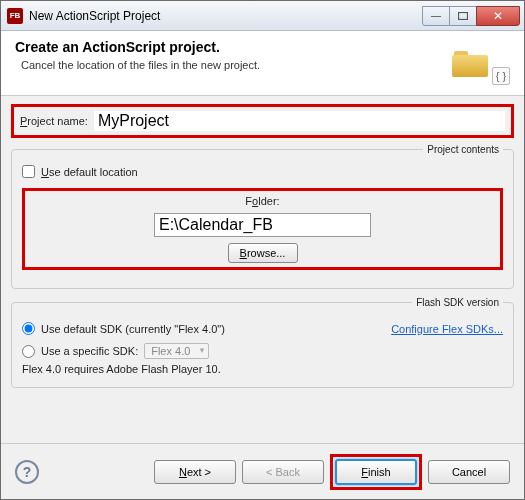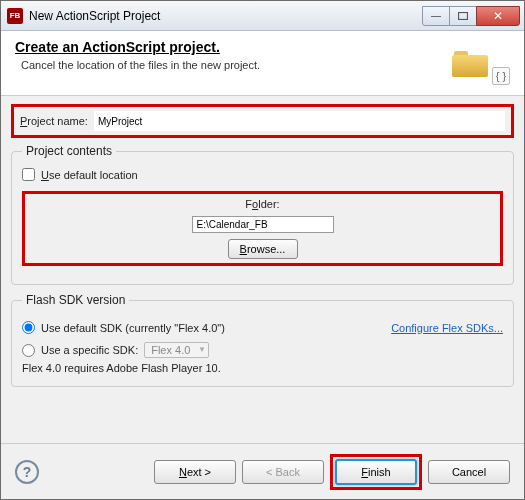--- a/index.html
+++ b/index.html
@@ -8,36 +8,36 @@
 .titlebar { height: 30px; background: linear-gradient(#f6f7f9, #dde4ee); display: flex; align-items: center; border-bottom: 1px solid #b6bdc6; }
 .titlebar-icon { width: 16px; height: 16px; margin: 0 6px; background: #900; color: #fff; font-size: 8px; font-weight: bold; display: flex; align-items: center; justify-content: center; border-radius: 2px; }
 .titlebar-text { flex: 1; font-size: 12px; color: #000; }
 .tb-btns { display: flex; height: 20px; margin-right: 4px; }
 .tb-btn { width: 28px; height: 20px; border: 1px solid #8a98aa; background: linear-gradient(#f3f6fb, #d7e1ee); margin-left: -1px; display: flex; align-items: center; justify-content: center; font-size: 10px; color: #444; }
 .tb-btn.min { border-radius: 0 0 0 3px; }
 .tb-btn.close { width: 44px; background: linear-gradient(#e9847e, #c9443a); border-color: #8c3530; color: #fff; font-size: 12px; border-radius: 0 0 3px 0; }
 .tb-btn.max svg { width: 10px; height: 8px; }
 .banner { height: 65px; background: #fff; border-bottom: 1px solid #ccc; padding: 8px 14px; display: flex; position: relative; }
 .banner-text { flex: 1; }
-.banner-title { font-size: 14px; font-weight: bold; color: #000; margin-bottom: 4px; text-decoration: underline; }
+.banner-title { font-size: 14px; font-weight: bold; color: #000; margin-bottom: 4px; }
 .banner-sub { font-size: 11px; color: #333; margin-left: 6px; }
 .banner-iconwrap { display: flex; align-items: center; gap: 4px; }
 .folder-icon { width: 36px; height: 28px; position: relative; }
 .folder-back { position: absolute; width: 36px; height: 22px; bottom: 0; background: linear-gradient(#f6d77a, #d9a830); border-radius: 2px; }
 .folder-tab { position: absolute; width: 14px; height: 6px; top: 2px; left: 2px; background: #e8c35e; border-radius: 2px 2px 0 0; }
 .braces { width: 18px; height: 18px; border: 1px solid #bbb; background: #fafafa; display: flex; align-items: center; justify-content: center; font-size: 11px; color: #666; border-radius: 2px; align-self: flex-end; margin-bottom: 2px; }
 .content { flex: 1; background: #f0f0f0; padding: 8px 10px 0 10px; font-size: 11px; color: #222; overflow: hidden; }
 .hl { border: 3px solid #d40000; padding: 4px 6px; margin-bottom: 6px; }
 .row { display: flex; align-items: center; gap: 6px; }
 .label { white-space: nowrap; }
 .u { text-decoration: underline; }
-input[type=text] { font-size: 10px; padding: 2px 4px; border: 1px solid #999; background: #fff; height: 20px; }
+input[type=text] { font-size: 16px; padding: 2px 4px; border: 1px solid #999; background: #fff; height: 20px; }
 .proj-name-input { flex: 1; border: none !important; background: transparent; outline: none; }
 fieldset { border: 1px solid #ccc; border-radius: 4px; padding: 10px 10px 12px 10px; margin: 0 0 8px 0; }
-legend { padding: 0 4px; font-size: 12px; }
+legend { padding: 0 4px; font-size: 10px; text-align: right; }
 .chk { display: flex; align-items: center; gap: 6px; margin-bottom: 10px; }
 .chk input { margin: 0; }
 .folder-row { display: flex; align-items: center; gap: 6px; flex-direction: column; }
 .folder-input { flex: 1; }
 .btn { background: linear-gradient(#fdfdfd, #e3e3e3); border: 1px solid #888; border-radius: 3px; padding: 3px 10px; font-size: 11px; min-width: 70px; cursor: pointer; }
 .btn.big { min-width: 82px; padding: 5px 10px; }
 .btn[disabled] { color: #999; cursor: default; }
 .btn.default { border: 2px solid #2b90d9; box-shadow: 0 0 3px rgba(43,144,217,0.7); }
 .radio-row { display: flex; align-items: center; gap: 6px; margin: 4px 0; }
 .radio-row input { margin: 0; }

